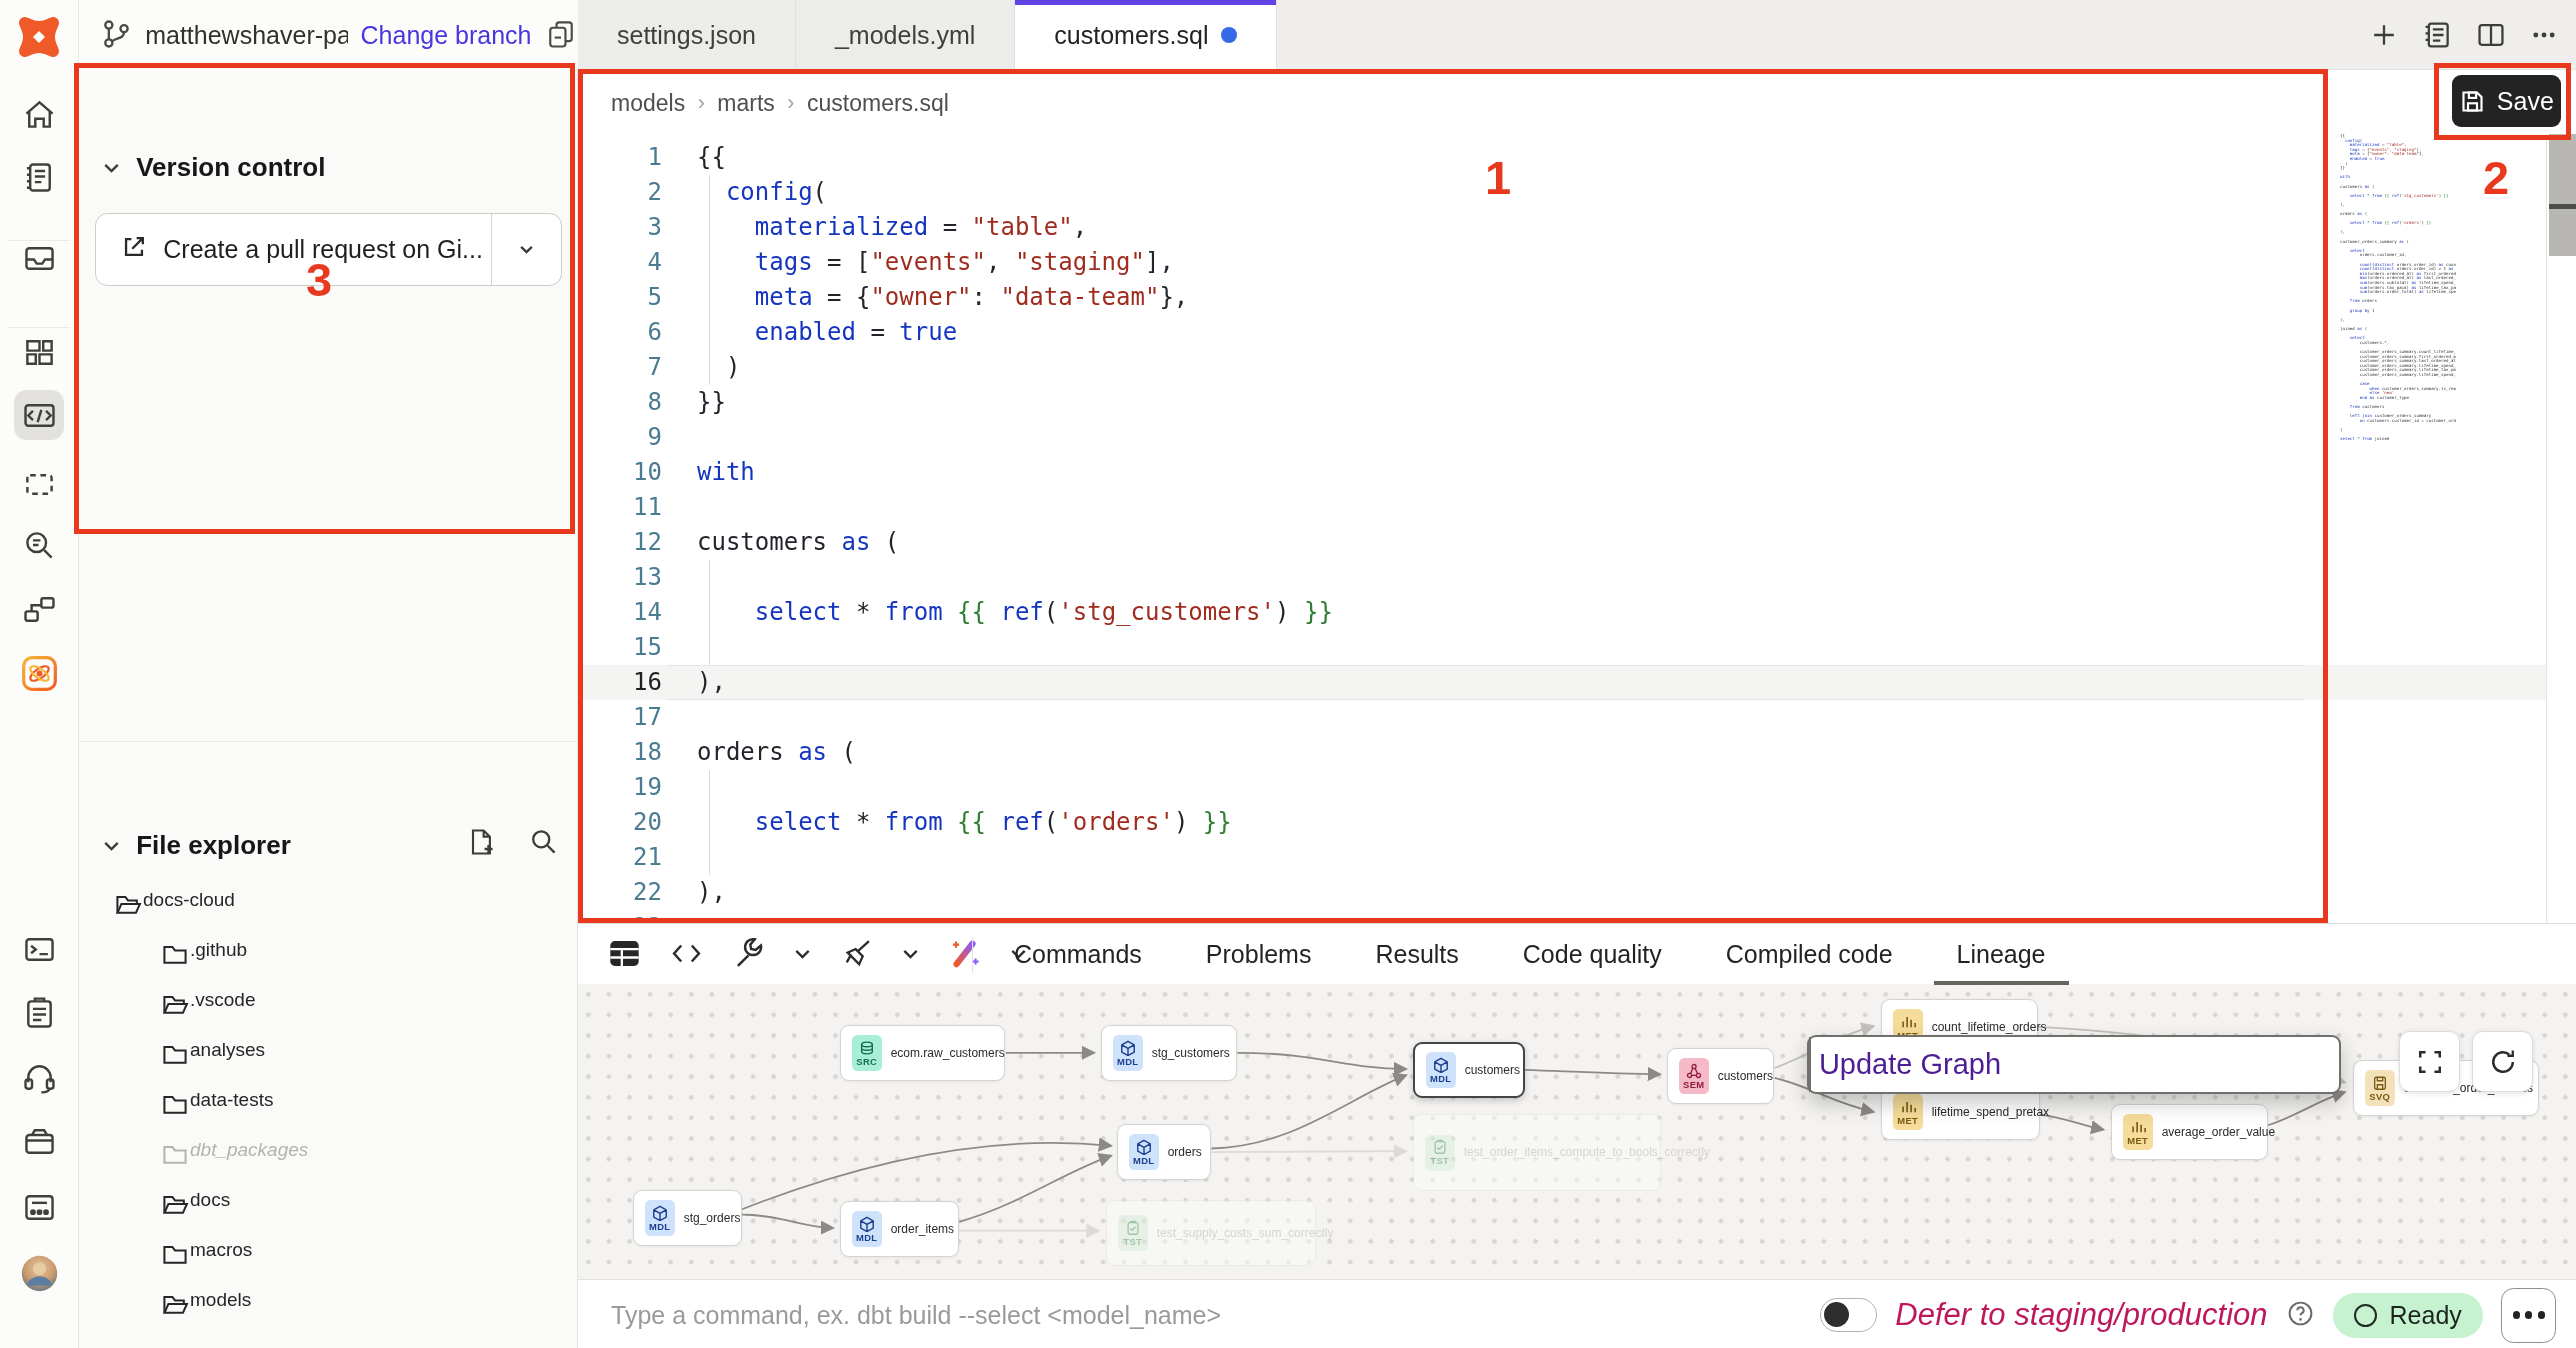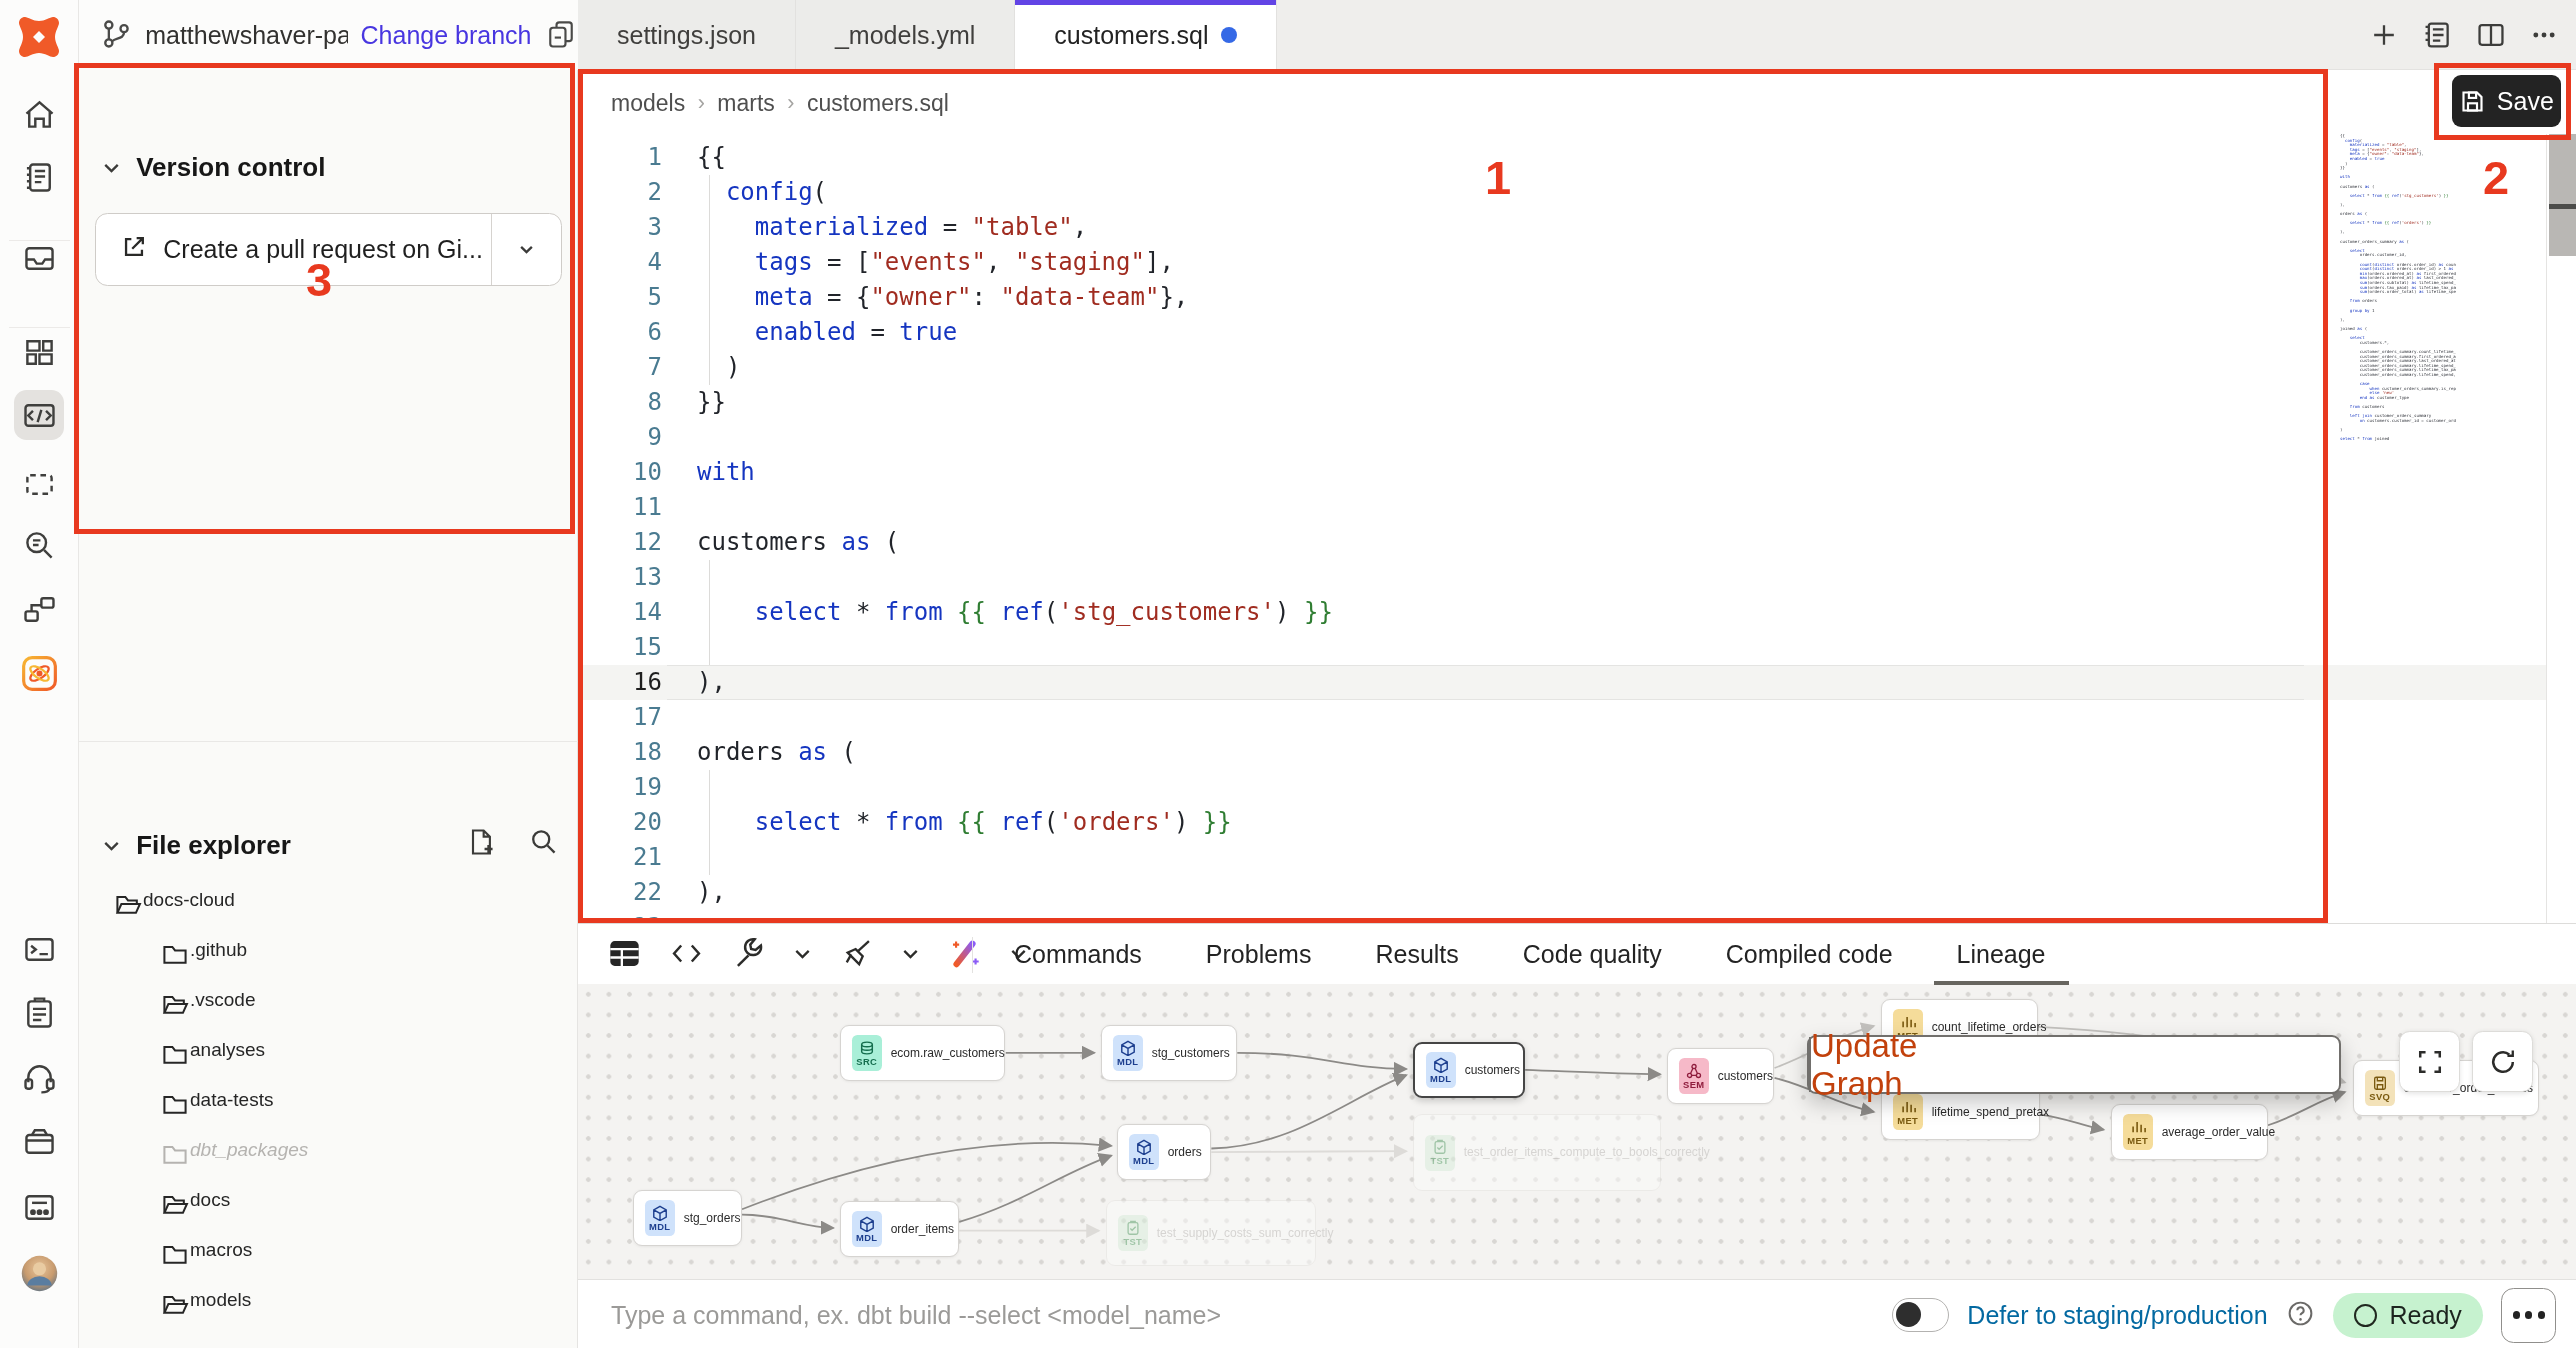--- a/index.html
+++ b/index.html
@@ -90,31 +90,31 @@
   .lnode.selected{border:2.7px solid #454545;box-shadow:0 2.7px 7.2px rgba(0,0,0,.18);}
   .lnode.faded{opacity:.5;border-color:#e4e2df;box-shadow:none;background:#fbfbfa;}
   .lnode.faded .nlabel{color:#b9b7b4;white-space:normal;line-height:1.25;}
   .badge{width:30px;height:36px;border-radius:5.4px;display:flex;flex-direction:column;align-items:center;justify-content:center;flex:0 0 auto;}
   .badge svg{width:16px;height:16px;}
   .badge span{font-size:9.4px;font-weight:700;letter-spacing:0.3px;}
   .nlabel{font-size:12px;color:#2b2b2b;white-space:nowrap;}
   .lin-search{position:absolute;left:1229px;top:51px;width:534px;height:59px;background:#fff;border:2.7px solid #716f6c;border-radius:9px;
               display:flex;box-shadow:0 9px 21.5px rgba(0,0,0,.22);z-index:5;}
   .lin-input{flex:1;display:flex;align-items:center;padding-left:25px;font-size:27px;color:#1b1b1b;}
-  .lin-go{width:200px;border-left:2.7px solid #716f6c;display:flex;align-items:center;justify-content:center;font-size:33px;font-weight:500;color:#c2410c;}
+  .lin-go{width:200px;border-left:2.7px solid #716f6c;display:flex;align-items:center;justify-content:center;font-size:29px;font-weight:500;color:#4c1d95;}
   .lin-btn{position:absolute;top:47px;width:61px;height:61px;background:#fff;border:0.9px solid #dddcd9;border-radius:10.7px;z-index:5;
            display:flex;align-items:center;justify-content:center;box-shadow:0 1.8px 5.4px rgba(0,0,0,.10);}
   .lin-btn svg{width:32px;height:32px;}
   
   .cmdbar{position:absolute;left:578px;top:1279px;width:1998px;height:70px;background:#fff;border-top:0.9px solid #e2e1df;z-index:3;}
   .cmd-ph{position:absolute;left:33px;top:0;height:70px;display:flex;align-items:center;font-size:25px;color:#9b9a98;}
   .cmd-right{position:absolute;right:19.7px;top:0;height:70px;display:flex;align-items:center;gap:18px;}
   .toggle{width:57px;height:34px;border:1.8px solid #b3b2b0;border-radius:18px;background:#fff;position:relative;}
   .toggle .knob{position:absolute;left:2.7px;top:2.7px;width:25px;height:25px;border-radius:50%;background:#2e2e2e;}
-  .defer-label{font-size:25px;color:#0369a1;}
+  .defer-label{font-size:31px;color:#be185d;font-style:italic;}
   .help-ic svg{width:29px;height:29px;}
   .ready-pill{height:45px;padding:0 21.5px;border-radius:23px;background:#c6f2cf;display:flex;align-items:center;gap:12.5px;
               font-size:25px;font-weight:500;color:#1c241e;}
   .ready-ring{width:23px;height:23px;border:2.7px solid #20281f;border-radius:50%;}
   .more-btn{width:55px;height:55px;border:1.8px solid #908f8c;border-radius:12.5px;background:#fff;display:flex;align-items:center;justify-content:center;gap:5.4px;}
   .more-btn i{width:7.2px;height:7.2px;border-radius:50%;background:#232323;}
   
   .anno{position:absolute;z-index:50;pointer-events:none;}
   .anno-box{position:absolute;border:5.4px solid #e8391f;}
   .anno-num{position:absolute;font-size:47px;font-weight:700;color:#e8391f;font-family:"Liberation Sans",sans-serif;}

